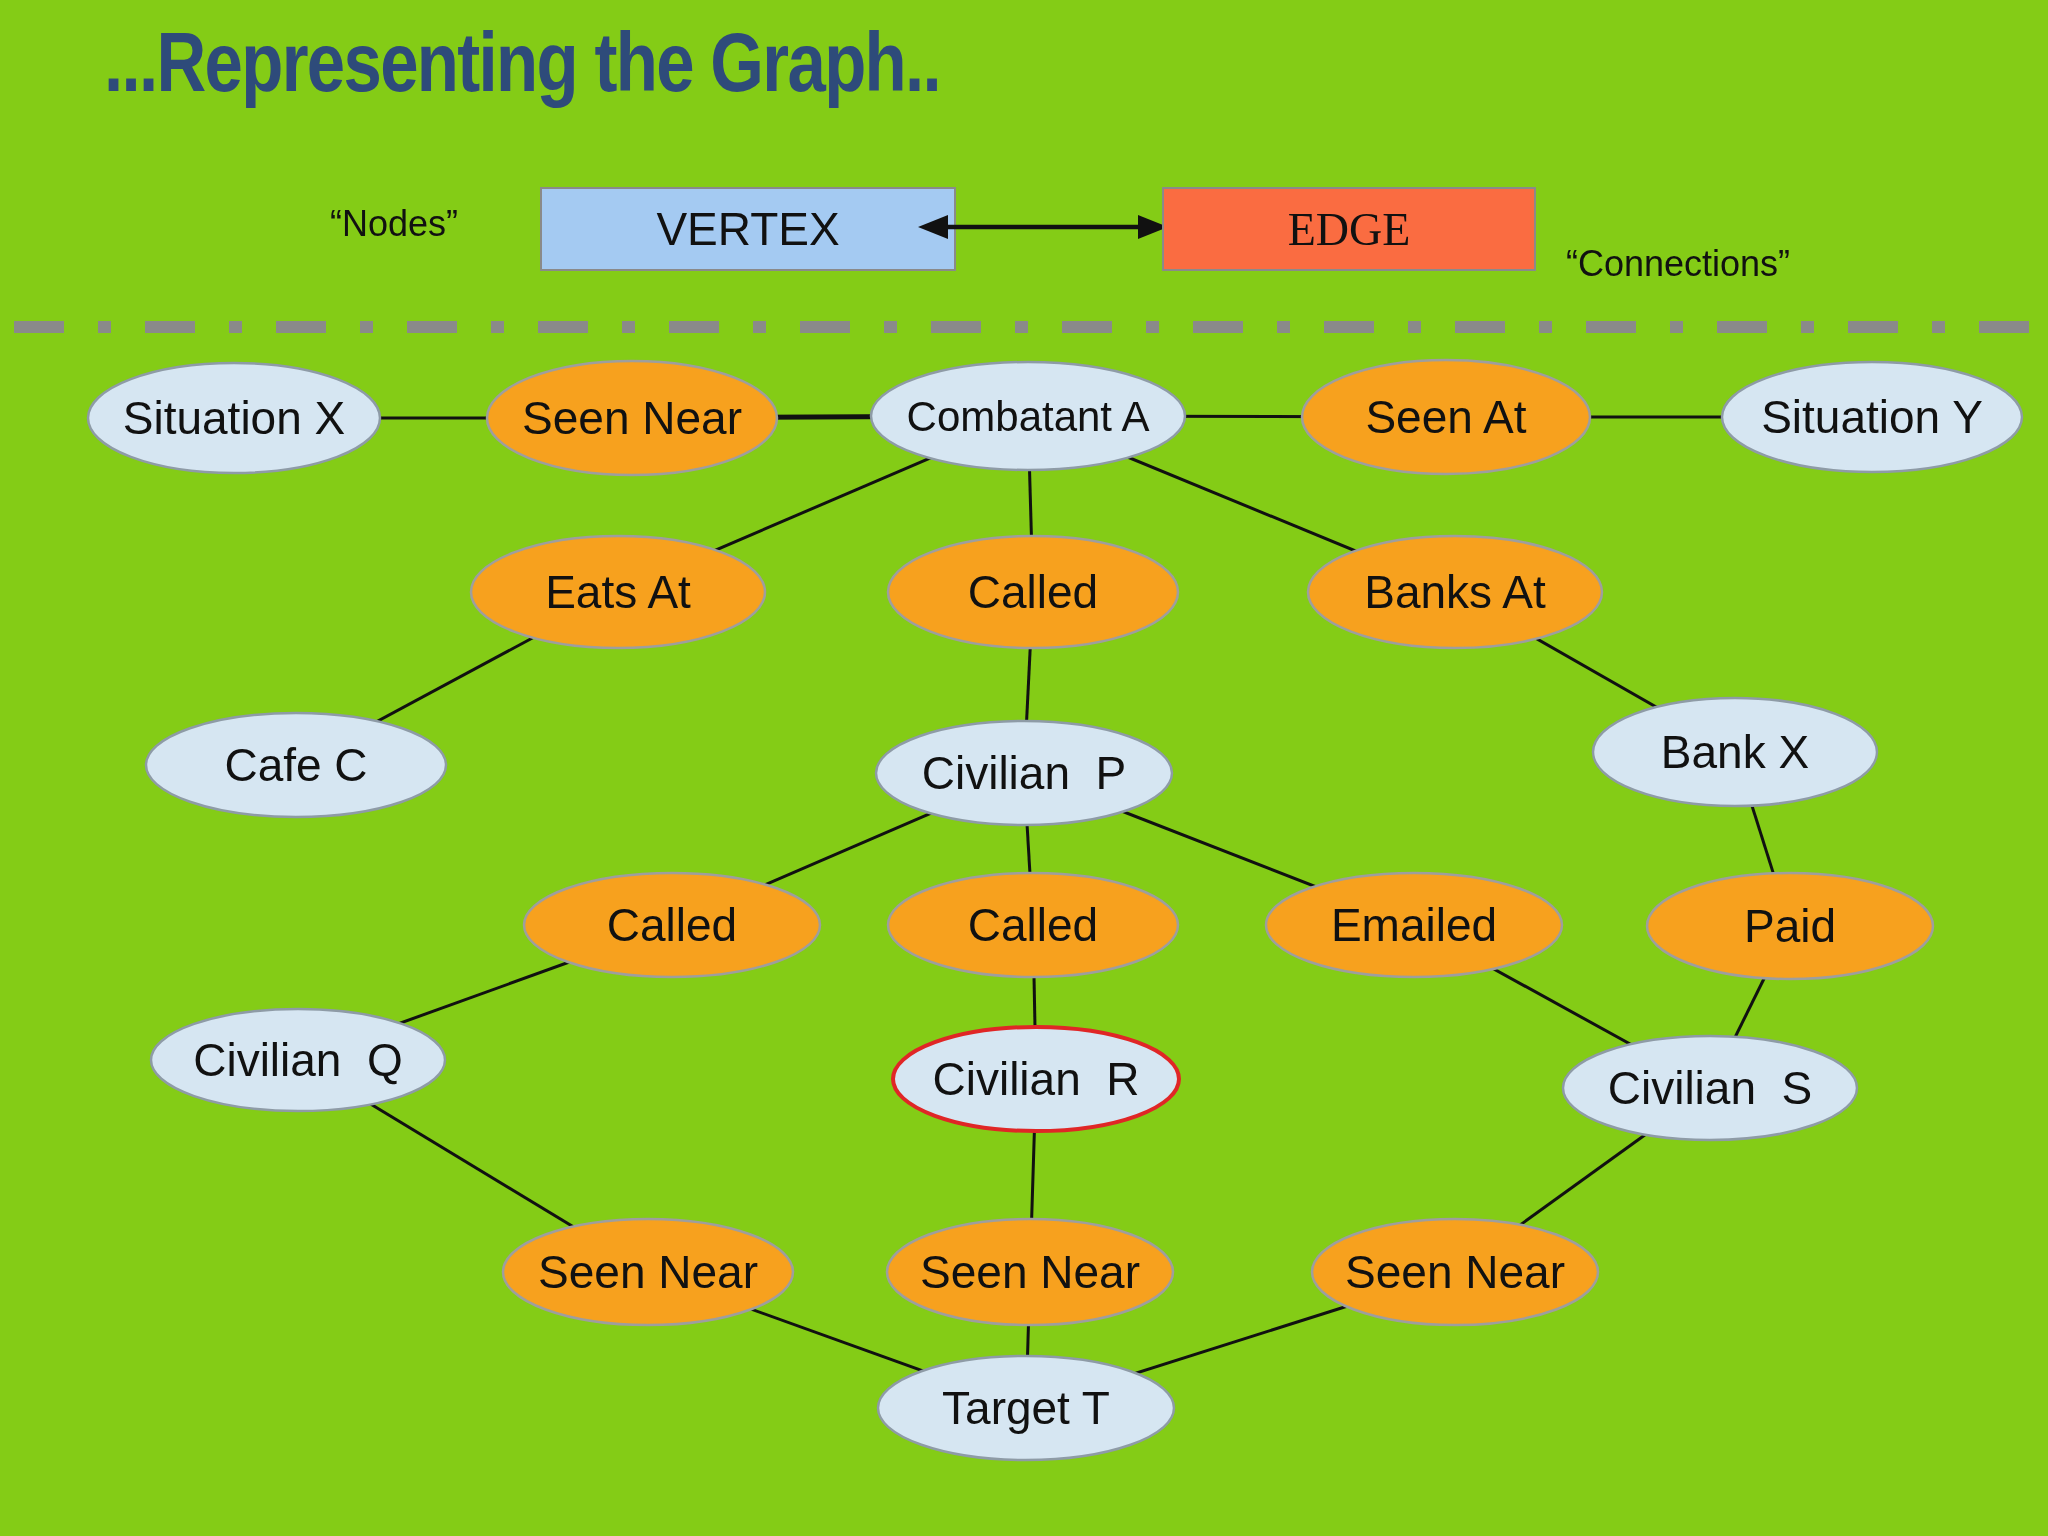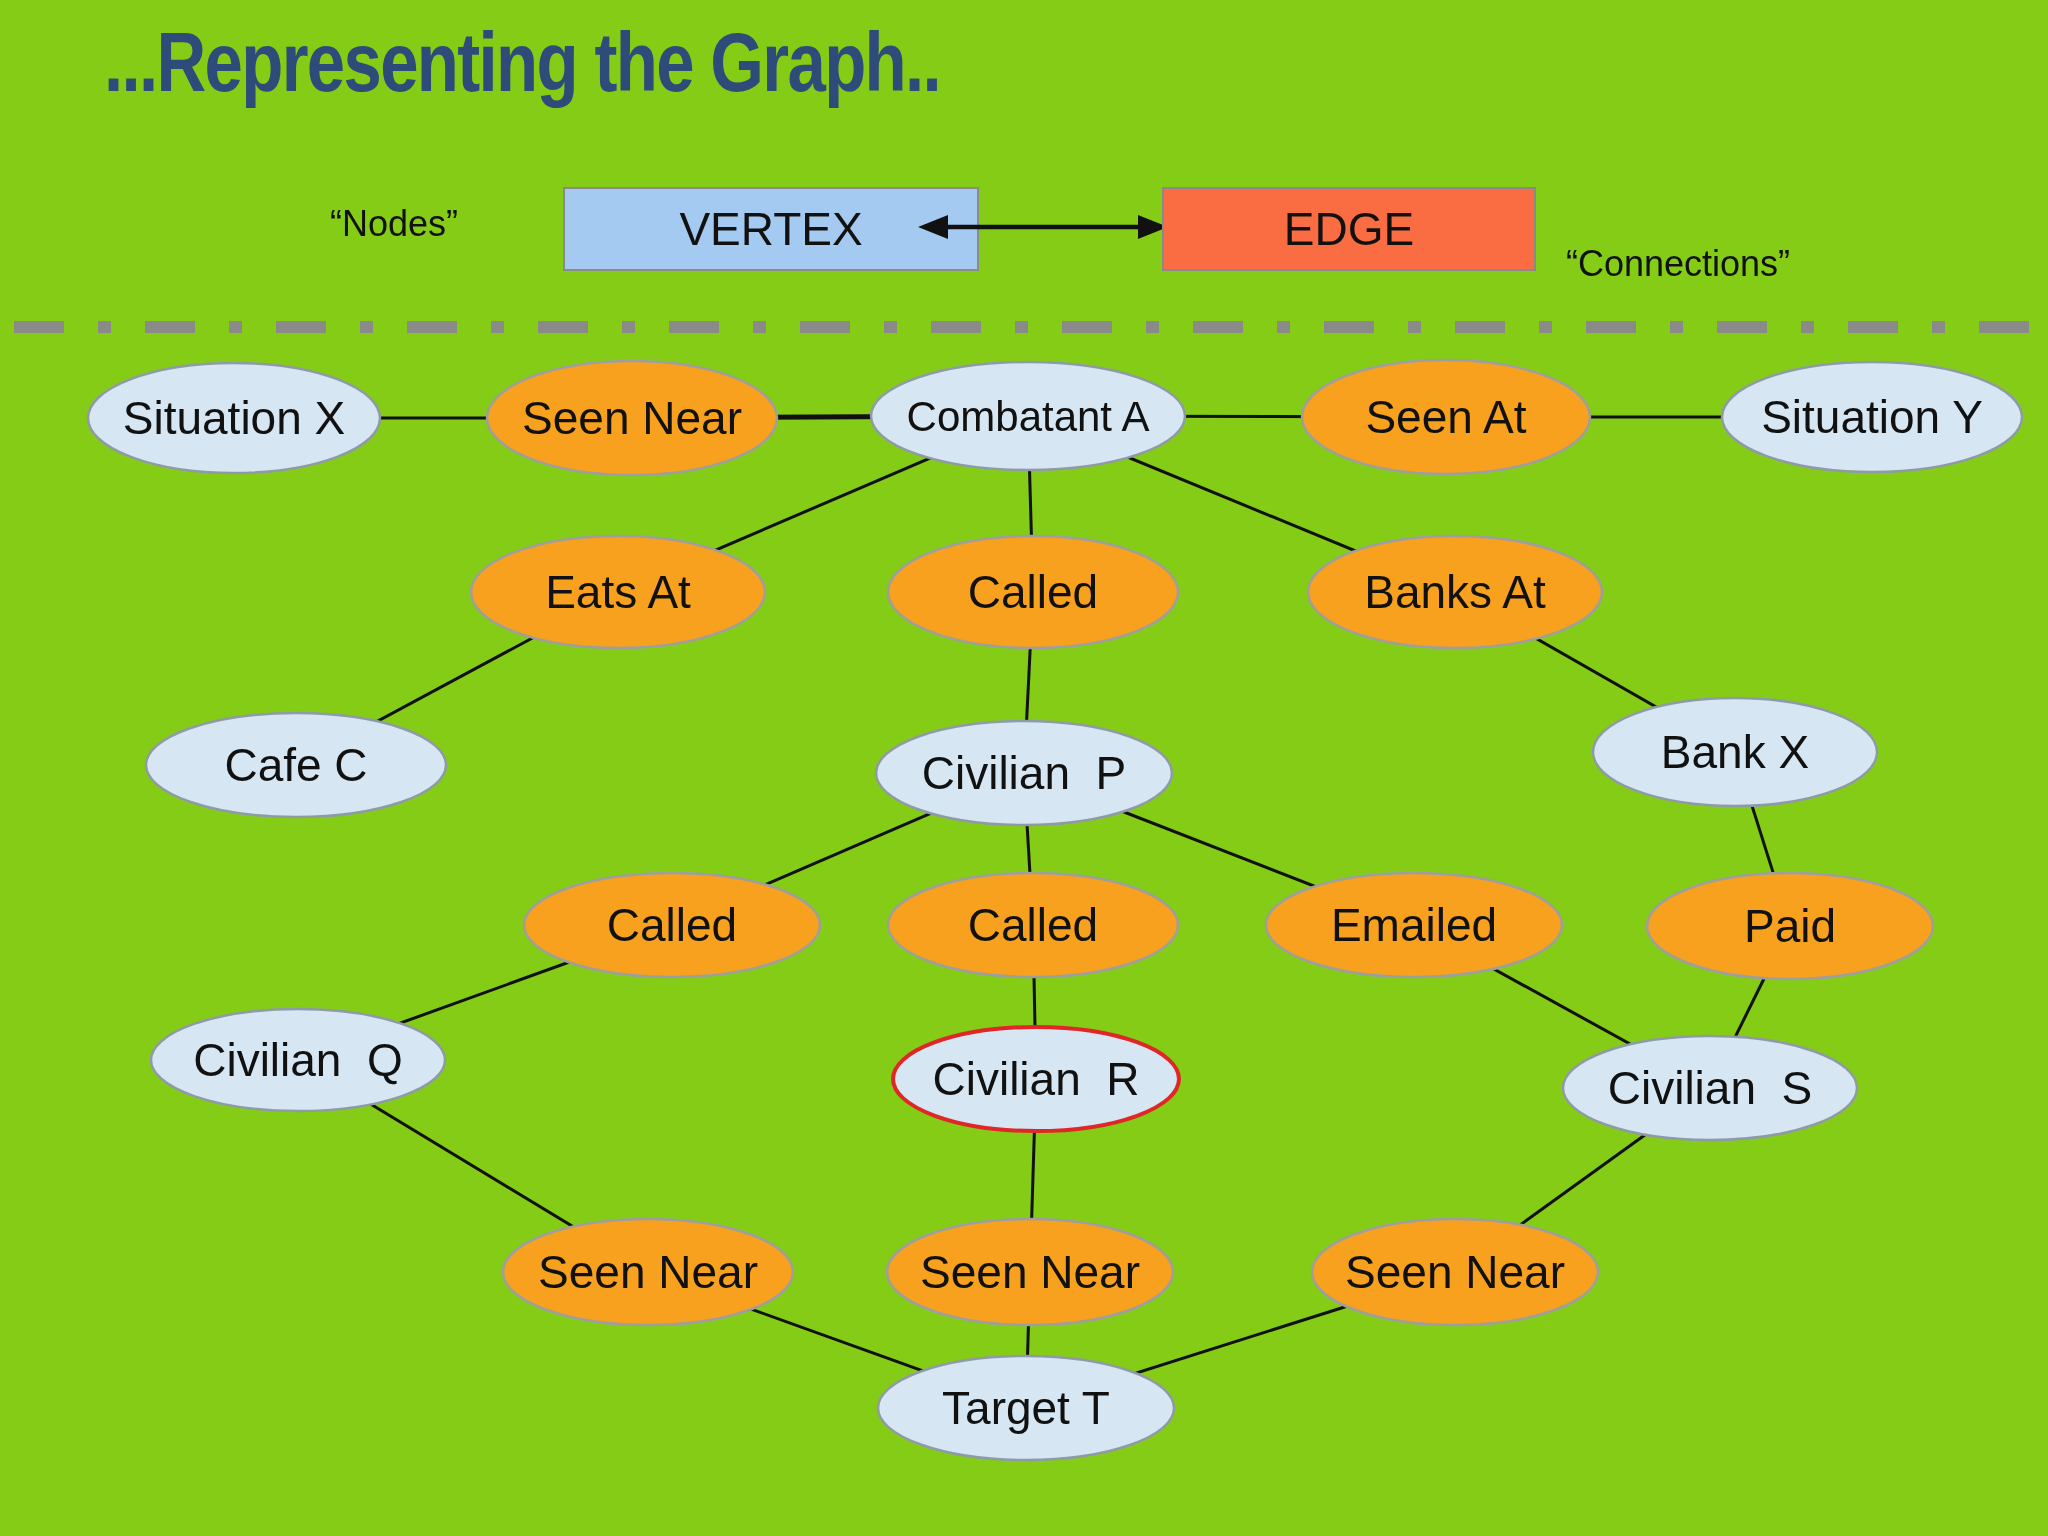--- a/index.html
+++ b/index.html
@@ -25,22 +25,22 @@
   }
   .legend-label.nodes{left:330px;}
   .legend-label.connections{left:1566px;margin-top:40px;}
   .legend-box{
     position:absolute;top:187px;height:84px;
     border:2px solid #8a8a8a;
     display:flex;align-items:center;justify-content:center;
     font-size:46px;color:#111111;
     box-sizing:border-box;
   }
-  .legend-box.vertex{left:540px;width:416px;background:#A4CAF2;margin-left:23px;}
-  .legend-box.edge{left:1162px;width:374px;background:#FA6C41;}
+  .legend-box.vertex{left:540px;width:416px;background:#A4CAF2;}
+  .legend-box.edge{left:1162px;width:374px;background:#FA6C41;font-family:Liberation Serif, serif;}
   .arrow-svg{position:absolute;left:916px;top:207px;}
   .divider-svg{position:absolute;left:0;top:0;}
   .graph-svg{position:absolute;left:0;top:0;}
   .link{stroke:#111111;stroke-width:3;}
   .link.thick{stroke-width:5;}
   .vertex-ellipse{fill:#D6E6F2;stroke:#8E9BA6;stroke-width:2.5;}
   .relation-ellipse{fill:#F7A11E;stroke:#9E9E9E;stroke-width:2.5;}
   .highlight-ellipse{fill:#D6E6F2;stroke:#E02626;stroke-width:4;}
   .lbl{
     font-family:"Liberation Sans", sans-serif;

